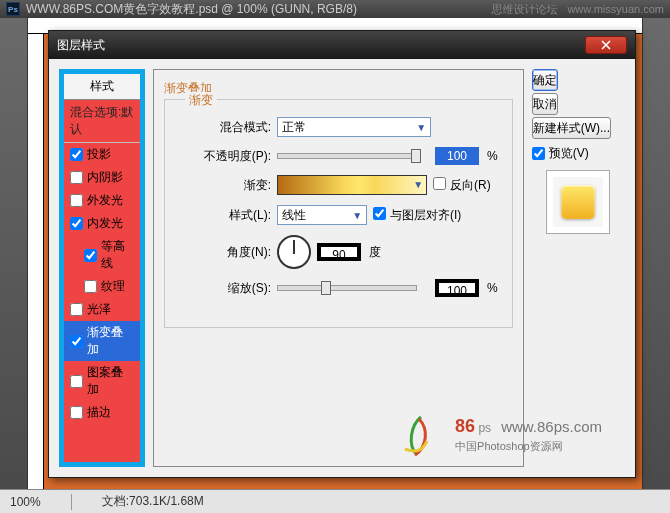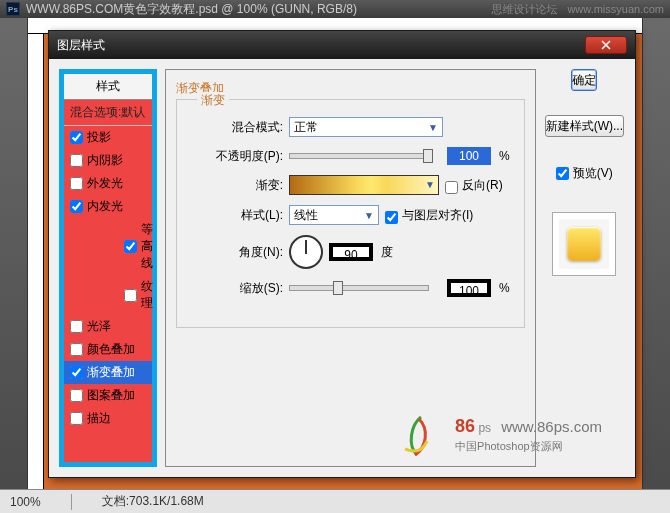--- a/index.html
+++ b/index.html
@@ -22,21 +22,21 @@
 .dialog-titlebar { height: 28px; background: linear-gradient(#444,#1a1a1a); display:flex; align-items:center; padding:0 8px; color:#fff; }
 .dialog-titlebar .t { flex:1; }
 .close-x { width:42px; height:18px; background:linear-gradient(#d94a3a,#b02a1a); border:1px solid #7a1a10; border-radius:3px; display:flex; align-items:center; justify-content:center; color:#fff; cursor:pointer; }
 
 .dialog-body { display:flex; height:calc(100% - 28px); background:#f0f0f0; padding:10px; gap:8px; }
 
 .styles-panel { width: 98px; border:5px solid #0ea5e9; background:#ef4444; display:flex; flex-direction:column; }
 .styles-panel .hdr { text-align:center; padding:4px 0; border-bottom:1px solid #888; background:#f4f4f4; }
 .styles-panel .blend { padding:4px 6px; border-bottom:1px solid #c0c0c0; color:#222; }
 .style-item { display:flex; align-items:center; padding:3px 6px; gap:4px; cursor:pointer; }
-.style-item.indent { padding-left: 20px; margin-left: 40px; }
+.style-item.indent { padding-left: 20px; }
 .style-item.selected { background:#2a6ad8; color:#fff; }
 .style-item input[type=checkbox]{ width:13px; height:13px; }
 
 .center-panel { flex:1; border:1px solid #888; background:#f0f0f0; padding:10px; }
 .group-title { color:#c87428; margin-bottom:2px; }
 .fieldset { border:1px solid #c8c8c8; padding:14px 14px 20px 14px; margin-top:2px; }
 .fieldset .legend { position:relative; top:-22px; left:6px; background:#f0f0f0; padding:0 4px; color:#c87428; display:inline-block; }
 .row { display:flex; align-items:center; gap:6px; margin-bottom:10px; }
 .row .lbl { width:92px; text-align:right; }
 .select { width:154px; height:20px; border:1px solid #7a9ac8; background:#fff; display:flex; align-items:center; justify-content:space-between; padding:0 4px; cursor:pointer; }
@@ -44,23 +44,23 @@
 .select .caret { color:#3a5aa8; font-size:10px; }
 .slider { width:140px; height:6px; background:#ddd; border:1px solid #999; position:relative; }
 .slider .knob { position:absolute; top:-5px; width:10px; height:14px; background:#e8e8e8; border:1px solid #666; transform:translateX(-50%); }
 .numbox { width:44px; height:18px; border:4px solid #000000; background:#fff; text-align:center; padding:1px 2px; }
 .numbox.hl { background:#2a6ad8; color:#fff; border:1px solid #2a6ad8; }
 .unit { margin-left:2px; }
 .grad-swatch { width:150px; height:20px; border:1px solid #333; background:linear-gradient(to right,#b46a12 0%, #f8d858 45%, #ffe870 55%, #f8d858 65%, #fff6c0 100%); position:relative; cursor:pointer; }
 .grad-swatch .caret { position:absolute; right:3px; top:3px; color:#3a5aa8; font-size:10px; }
 .angle-dial { width:34px; height:34px; border:2px solid #333; border-radius:50%; position:relative; background:#fff; cursor:pointer; }
 .angle-dial::after { content:''; position:absolute; width:2px; height:14px; background:#333; left:50%; top:3px; transform-origin:bottom; transform:translateX(-50%); }
-.chk { display:flex; align-items:flex-end; gap:4px; cursor:pointer; }
-
-.right-panel { width:108px; display:flex; flex-direction:column; gap:24px; align-items:center; }
+.chk { display:flex; align-items:flex-start; gap:4px; cursor:pointer; }
+
+.right-panel { width:108px; display:flex; flex-direction:column; gap:2px; align-items:flex-start; }
 .btn { height:22px; border:1px solid #888; background:linear-gradient(#fff,#e4e4e4); border-radius:3px; display:flex; align-items:center; justify-content:center; cursor:pointer; }
 .btn.default { border:1px solid #3a6ad0; box-shadow: inset 0 0 0 1px #9cc0f0; }
 .preview-chk { display:flex; align-items:center; justify-content:center; gap:4px; margin-top:4px; }
 .preview-box { width:64px; height:64px; margin:6px auto 0; border:1px solid #aaa; background:#f6f6f6; display:flex; align-items:center; justify-content:center; box-shadow: inset 0 0 0 6px #fff; }
 .preview-sq { width:34px; height:34px; border-radius:5px; background:linear-gradient(#ffe86a,#f0b020); box-shadow: inset 0 1px 2px #fff, 0 1px 3px rgba(0,0,0,.3); }
 
 .watermark { position:absolute; right:68px; bottom:48px; display:flex; align-items:center; gap:8px; color:#555; pointer-events:none; }
 .wm-swirl { width:60px; height:60px; position:relative; }
 .wm-swirl svg { width:60px; height:60px; }
 .wm-text .a { color:#c8422a; font-size:18px; font-weight:bold; }
@@ -123,24 +123,20 @@
             <span>等高线</span>
           </div>
           <div class="style-item indent">
             <input type="checkbox" style="">
             <span>纹理</span>
           </div>
           <div class="style-item">
             <input type="checkbox" style="">
             <span>光泽</span>
           </div>
-          <div class="style-item">
-            <input type="checkbox" style="">
-            <span>颜色叠加</span>
-          </div>
           <div class="style-item selected">
             <input type="checkbox" checked="" style="">
             <span>渐变叠加</span>
           </div>
           <div class="style-item">
             <input type="checkbox" style="">
             <span>图案叠加</span>
           </div>
           <div class="style-item">
             <input type="checkbox" style="">
@@ -210,20 +206,21 @@
             </div>
           <span style="width:6px"></span>
           <span class="numbox">100</span>
           <span class="unit">%</span>
         </div>
       </div>
     </div>
 
     <div class="right-panel">
       <div class="btn default">确定</div>
+      <div class="btn">取消</div>
       <div class="btn">新建样式(W)...</div>
       <label class="preview-chk">
           <input type="checkbox" checked="" style="">
           <span>预览(V)</span>
         </label>
       <div class="preview-box">
           <div class="preview-sq"></div>
         </div>
     </div>
   </div>

